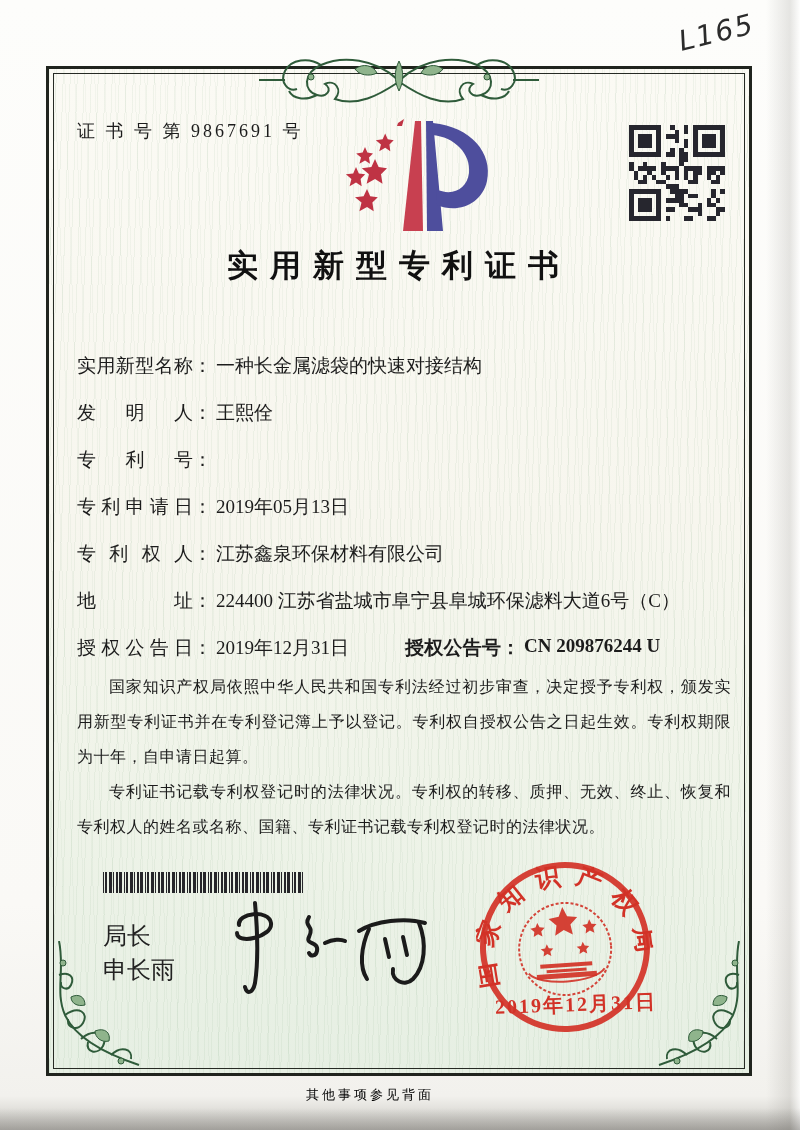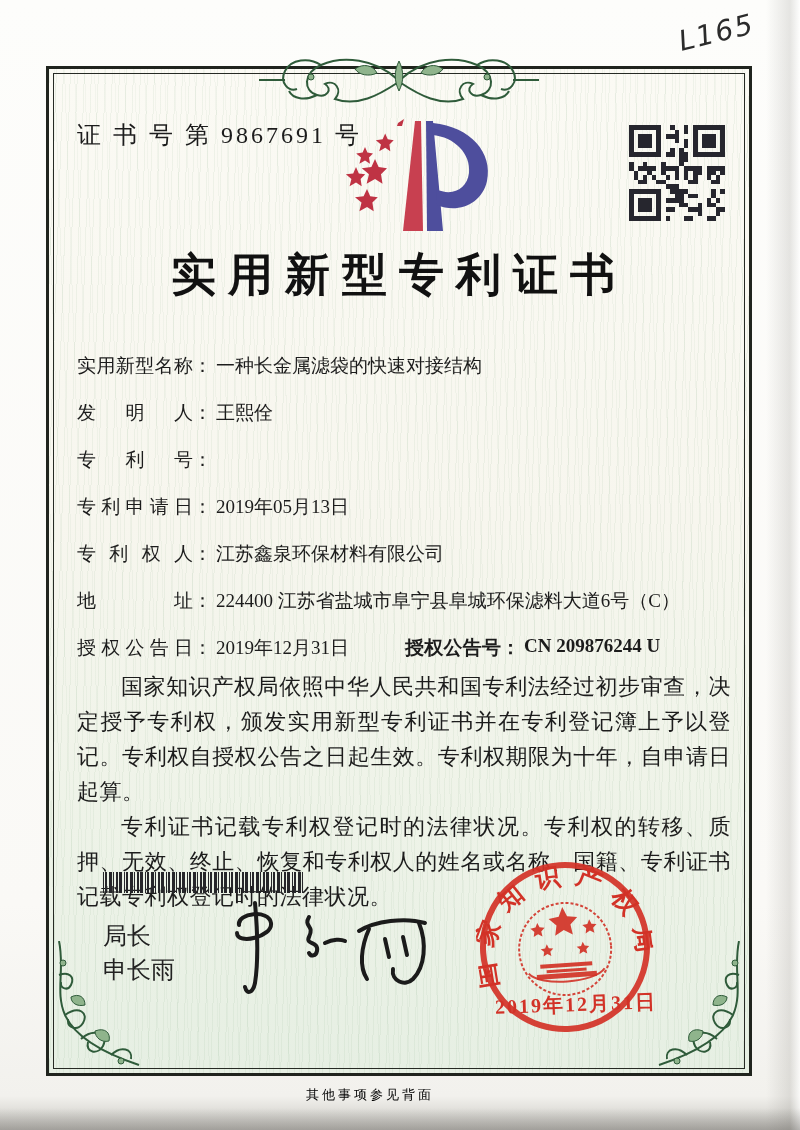--- a/index.html
+++ b/index.html
@@ -27,36 +27,36 @@
       repeating-linear-gradient(88deg, rgba(120,165,125,.07) 0 1px, rgba(0,0,0,0) 1px 10px),
       linear-gradient(180deg,#fbfaf4 0%,#f7f6ee 45%,#eef3e8 75%,#e6efe3 100%);
   }
   .frame::before{content:"";position:absolute;inset:4px;border:1px solid #262a24;pointer-events:none;}
 
   .ornament-top{position:absolute;left:50%;top:-20px;transform:translateX(-50%);}
   .ornament-corner{position:absolute;bottom:2px;}
   .ornament-corner.left{left:2px;}
   .ornament-corner.right{right:2px;transform:scaleX(-1);}
 
-  .cert-no{position:absolute;left:28px;top:50px;font-size:24px;letter-spacing:3px;}
+  .cert-no{position:absolute;left:28px;top:50px;font-size:18px;letter-spacing:3px;}
 
   .logo{position:absolute;left:292px;top:44px;}
   .qr{position:absolute;left:580px;top:56px;}
 
   .title{position:absolute;left:0;top:176px;width:100%;text-align:center;
-    font-size:45px;font-weight:bold;letter-spacing:12px;color:#111;}
+    font-size:31px;font-weight:bold;letter-spacing:12px;color:#111;}
 
   .fields{position:absolute;left:28px;top:284px;right:26px;}
   .f-row{height:47px;font-size:19px;display:flex;align-items:flex-start;white-space:nowrap;}
   .f-label{display:inline-block;width:116px;text-align:justify;text-align-last:justify;}
   .f-colon{margin:0 4px 0 0;}
   .f-pair2{margin-left:56px;display:flex;font-weight:bold;}
   .f-label2{display:inline-block;width:96px;text-align:justify;text-align-last:justify;}
 
-  .body-text{position:absolute;left:28px;top:600px;width:654px;font-size:22px;
+  .body-text{position:absolute;left:28px;top:600px;width:654px;font-size:16px;
     line-height:35px;text-align:justify;letter-spacing:.5px;}
   .body-text p{text-indent:2em;}
 
   .barcode{position:absolute;left:54px;top:803px;}
 
   .signer{position:absolute;left:54px;top:850px;font-size:24px;line-height:34px;
     font-family:"Liberation Sans","DejaVu Sans",sans-serif;color:#222;}
   .signature{position:absolute;left:168px;top:826px;}
 
   .seal{position:absolute;left:428px;top:790px;width:176px;height:176px;transform:rotate(-4deg);}

